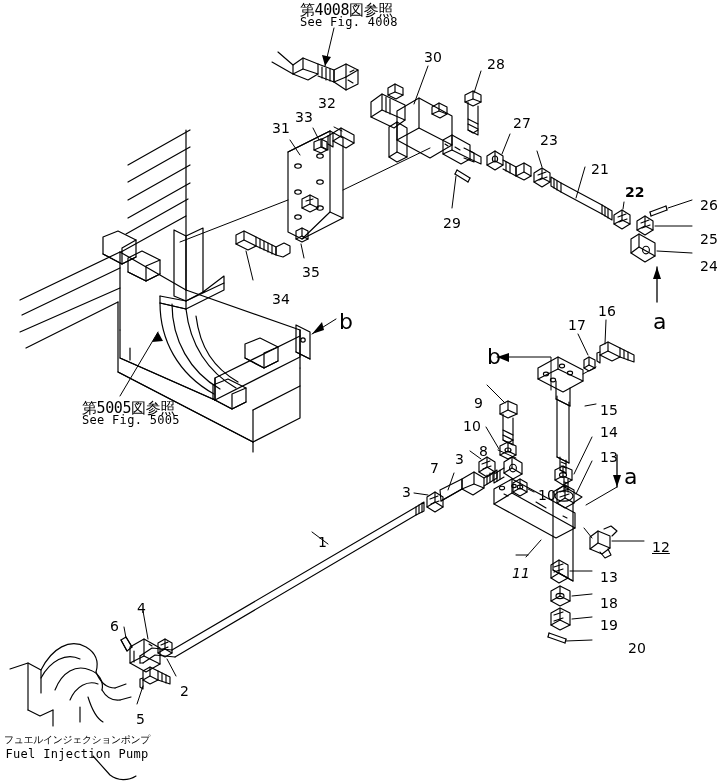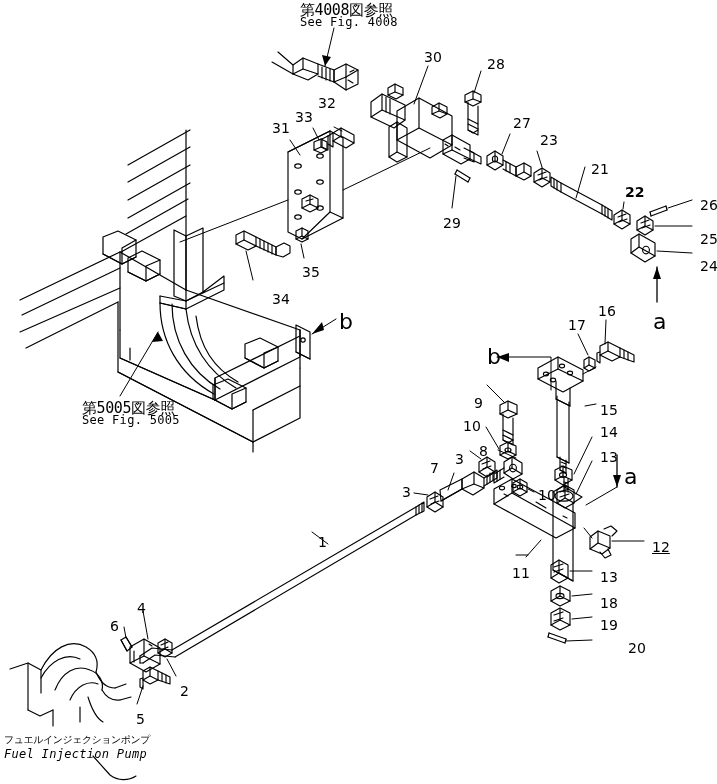--- a/index.html
+++ b/index.html
@@ -37,24 +37,24 @@
     font-size:11px;
     line-height:12px;
     color:#000;
     white-space:nowrap;
   }
   .reftext .jp{font-size:15px;letter-spacing:-0.4px;display:block;}
   .reftext .en{font-size:12px;letter-spacing:0.3px;display:block;}
   .pumptext{
     position:absolute;
     font-family:"DejaVu Sans Mono","Liberation Mono",monospace;
-    color:#000;white-space:nowrap;
+    color:#000;white-space:nowrap;text-align:center;
   }
   .pumptext .jp{font-size:10px;letter-spacing:-0.5px;display:block;}
-  .pumptext .en{font-size:12px;letter-spacing:0.3px;display:block;font-style:italic;}
+  .pumptext .en{font-size:12px;letter-spacing:0.3px;display:block;}
 </style>
 </head>
 <body>
 
 <div id="sheet">
 
   <svg id="artwork" viewBox="0 0 717 784" xmlns="http://www.w3.org/2000/svg">
     <g fill="none" stroke="#000" stroke-width="1.15" stroke-linecap="round" stroke-linejoin="round">
 
       <g stroke-width="1.2">
@@ -582,21 +582,21 @@
       <div class="callout" style="left: 600px; top: 425px;">14</div>
       <div class="callout" style="left: 600px; top: 450px;">13</div>
       <div class="callout" style="left: 474px; top: 396px;">9</div>
       <div class="callout" style="left: 463px; top: 419px;">10</div>
       <div class="callout" style="left: 479px; top: 444px;">8</div>
       <div class="callout" style="left: 538px; top: 488px;">10</div>
       <div class="callout" style="left: 430px; top: 461px;">7</div>
       <div class="callout" style="left: 455px; top: 452px;">3</div>
       <div class="callout" style="left: 402px; top: 485px;">3</div>
       <div class="callout" style="left: 318px; top: 535px;">1</div>
-      <div class="callout" style="left: 512px; top: 566px;">11</div>
+      <div class="callout" style="left: 512px; top: 566px; font-style: italic;">11</div>
       <div class="callout" style="left: 652px; top: 540px; text-decoration: underline;">12</div>
       <div class="callout" style="left: 600px; top: 570px;">13</div>
       <div class="callout" style="left: 600px; top: 596px;">18</div>
       <div class="callout" style="left: 600px; top: 618px;">19</div>
       <div class="callout" style="left: 628px; top: 641px; text-align: center;">20</div>
       <div class="callout" style="left: 137px; top: 601px;">4</div>
       <div class="callout" style="left: 110px; top: 619px;">6</div>
       <div class="callout" style="left: 180px; top: 684px;">2</div>
       <div class="callout" style="left: 136px; top: 712px;">5</div>
       <div class="marker" style="left: 339px; top: 311px;">b</div>

